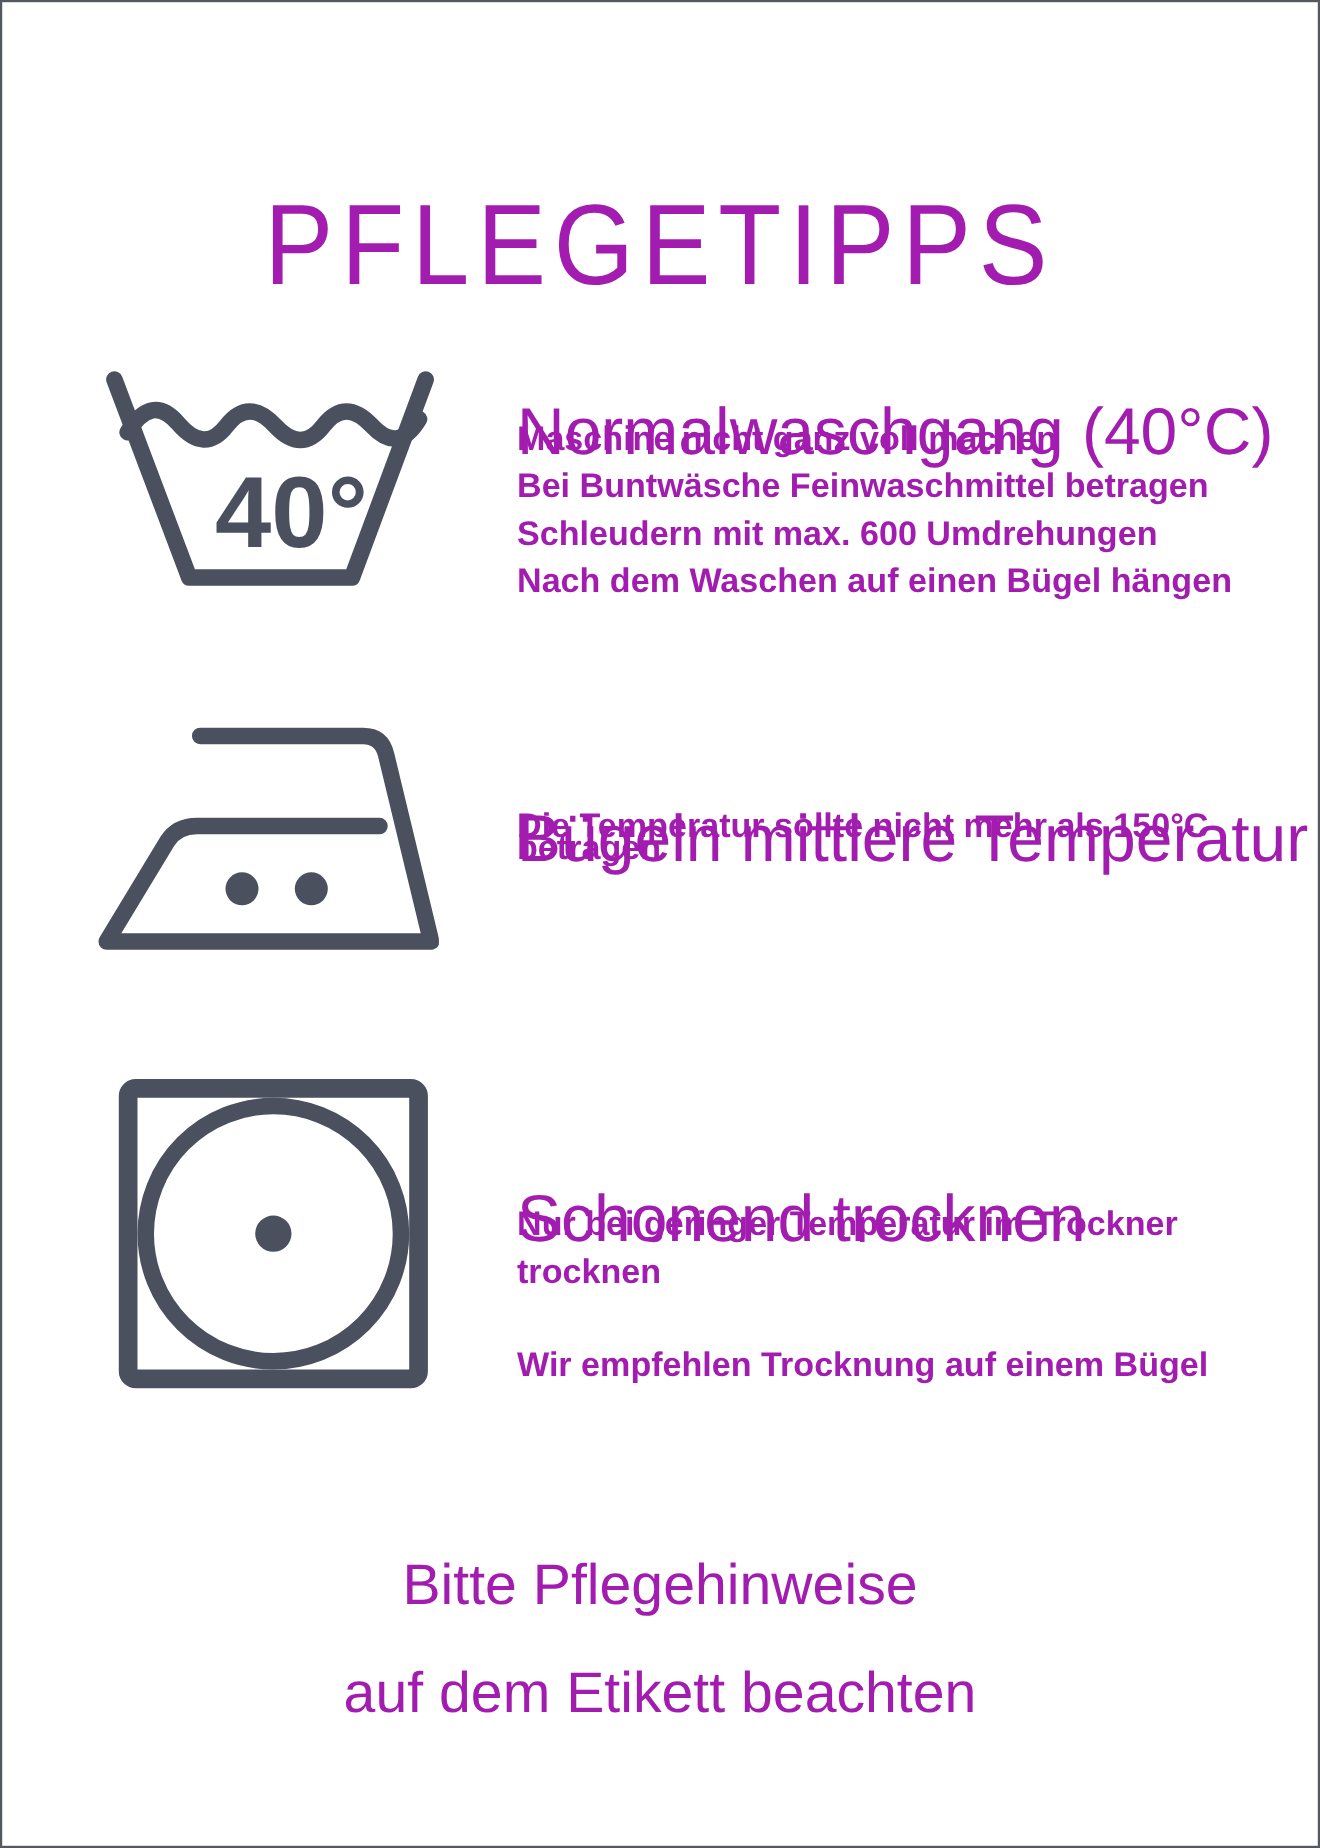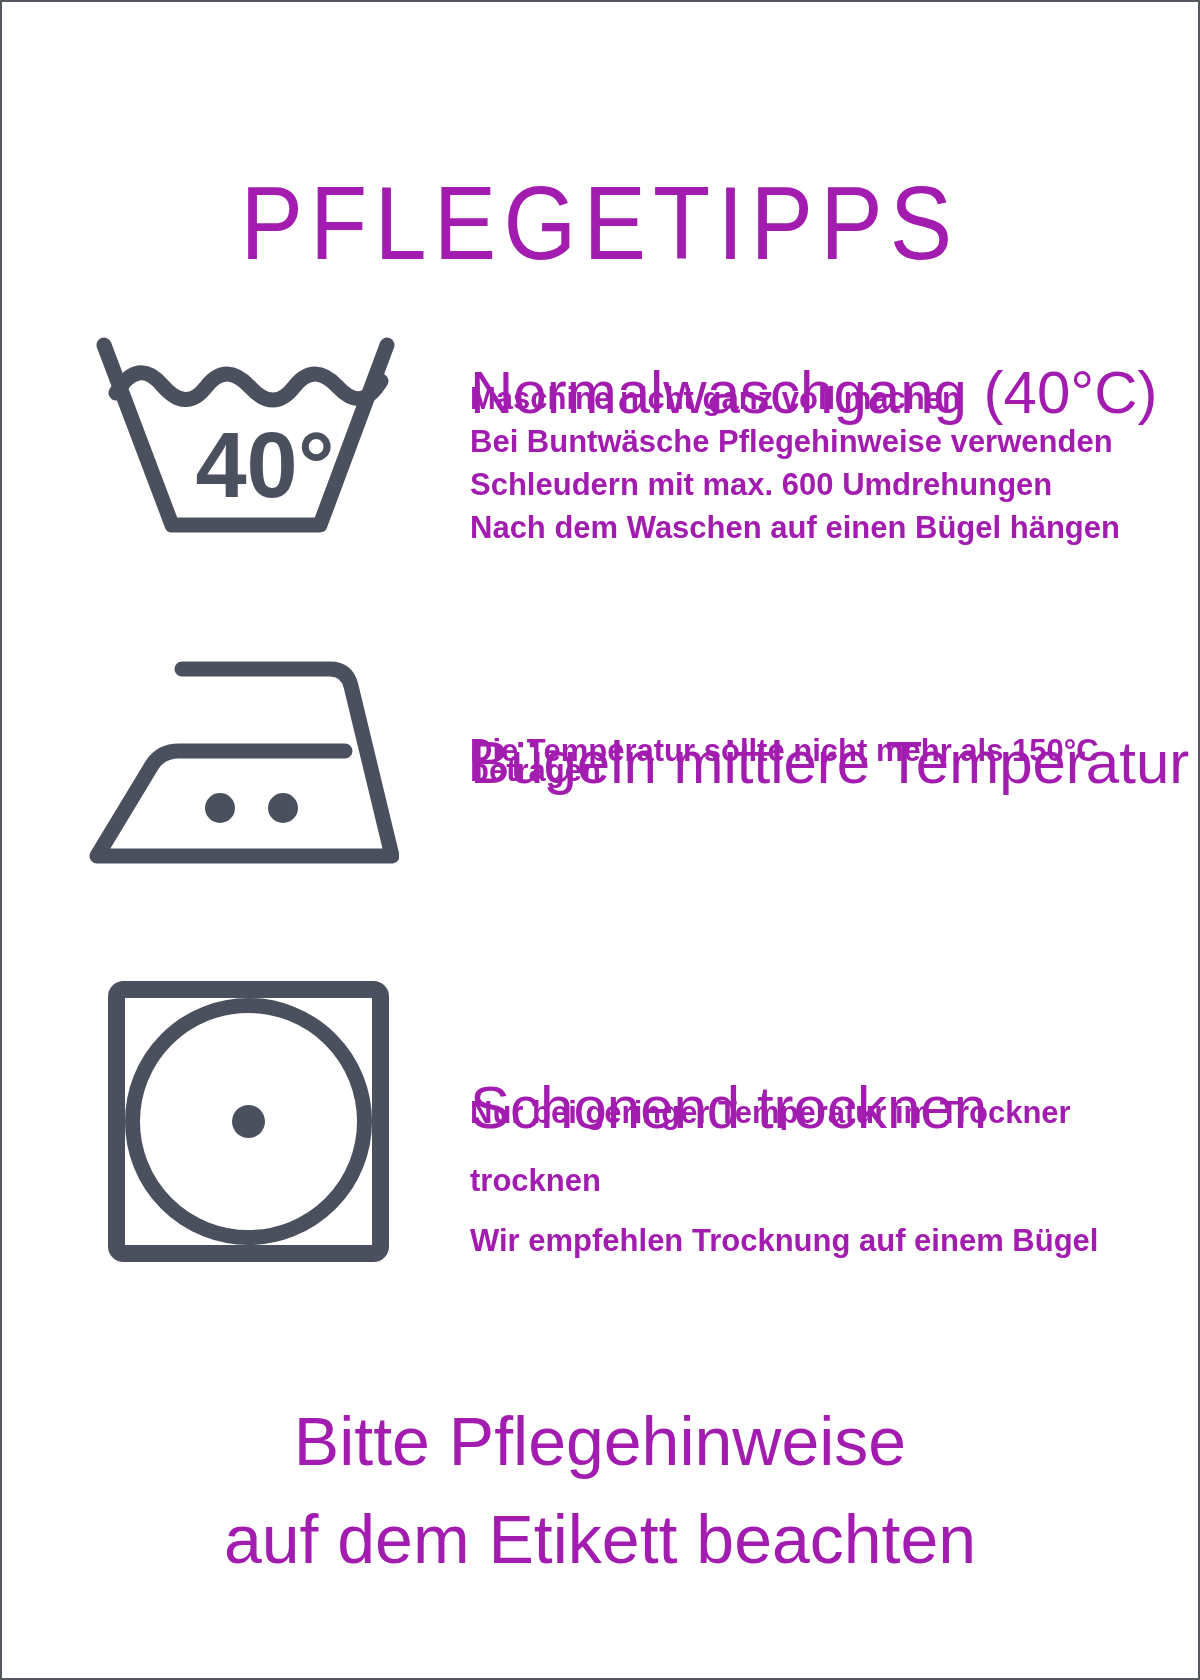--- a/index.html
+++ b/index.html
@@ -36,26 +36,26 @@
   .h-iron { top:681px; }
   .h-dry  { top:1026px; }
 
   .body-line {
     position:absolute; left:468px;
     font-size:31px; line-height:38px; font-weight:700;
     white-space:nowrap;
   }
   .w1 { top:378px; } .w2 { top:421px; } .w3 { top:464px; } .w4 { top:507px; }
   .i1 { top:730px; } .i2 { top:750px; }
-  .d1 { top:1092px; } .d2 { top:1135px;margin-top:25px; } .d3 { top:1178px;margin-top:42px; }
+  .d1 { top:1092px; } .d2 { top:1135px; } .d3 { top:1178px;margin-top:42px; }
 
   .footer {
     position:absolute; top:1390px; left:0; width:100%;
     text-align:center;
-    font-size:68px; line-height:98px; font-weight:400;
+    font-size:52px; line-height:98px; font-weight:400;
   }
   svg { display:block; }
   .stroke {
     fill:none; stroke:#4a505e;
     stroke-linecap:round; stroke-linejoin:round;
   }
   .fill { fill:#4a505e; stroke:none; }
   .icon-num {
     fill:#4a505e;
     font-family:"Liberation Sans","DejaVu Sans",sans-serif;
@@ -69,21 +69,21 @@
 
   <h1 class="title">PFLEGETIPPS</h1>
 
   <svg class="icon icon-wash" viewBox="0 0 307 200">
     <path class="stroke" stroke-width="15" d="M 12 10 L 80 190 L 228 190 L 295 10"></path>
     <path class="stroke" stroke-width="15" d="M 24 58 Q 46 22 70 50 T 114 52 T 158 52 T 202 52 T 246 52 T 289 46"></path>
     <text class="icon-num" x="173" y="162" font-size="92" text-anchor="middle">40°</text>
   </svg>
   <h2 class="heading h-wash">Normalwaschgang (40°C)</h2>
   <div class="body-line w1">Maschine nicht ganz voll machen</div>
-  <div class="body-line w2">Bei Buntwäsche Pflegehinweise verwenden</div>
+  <div class="body-line w2">Bei Buntwäsche Feinwaschmittel betragen</div>
   <div class="body-line w3">Schleudern mit max. 600 Umdrehungen</div>
   <div class="body-line w4">Nach dem Waschen auf einen Bügel hängen</div>
 
   <svg class="icon icon-iron" viewBox="0 0 312 205">
     <path class="stroke" stroke-width="15" d="M 95 9 L 243 9 Q 260 9 264 26 L 305 196 L 10 196 L 65 105 Q 74 91 92 91 L 258 91"></path>
     <circle class="fill" cx="133" cy="148" r="15"></circle>
     <circle class="fill" cx="196" cy="148" r="15"></circle>
   </svg>
   <h2 class="heading h-iron">Bügeln mittlere Temperatur</h2>
   <div class="body-line i1">Die Temperatur sollte nicht mehr als 150°C</div>

